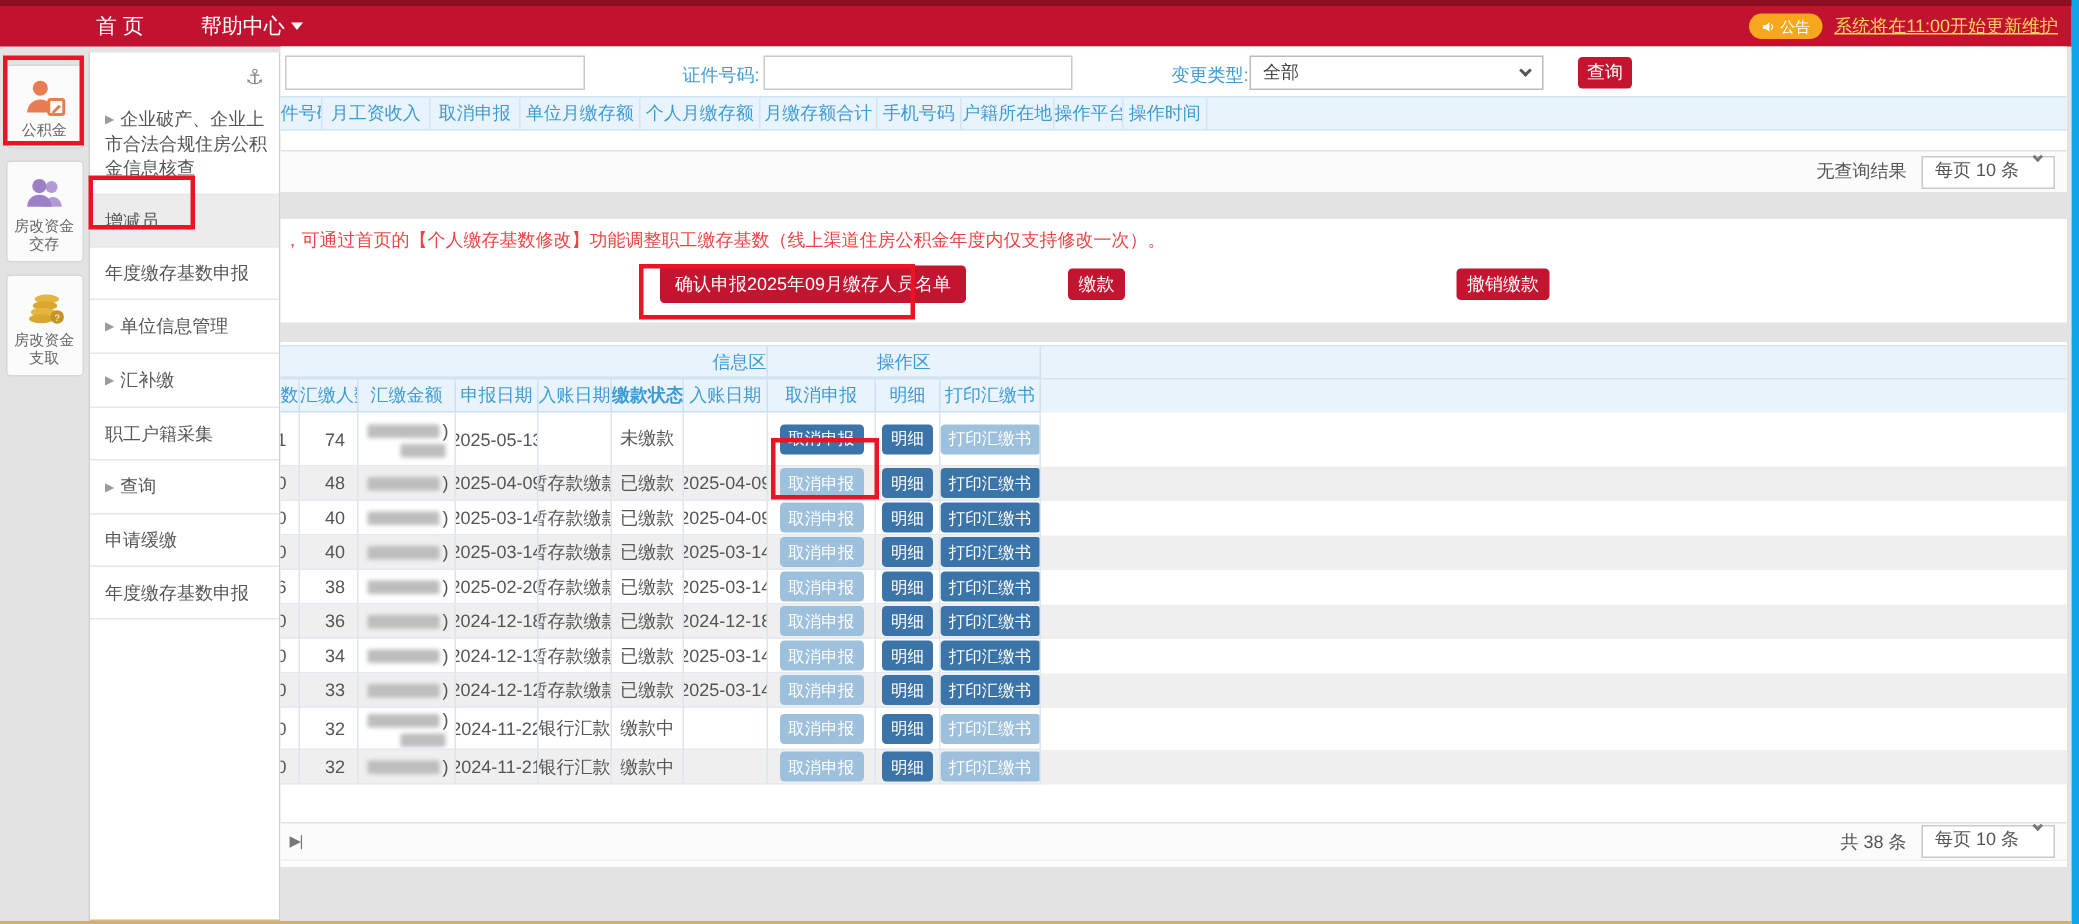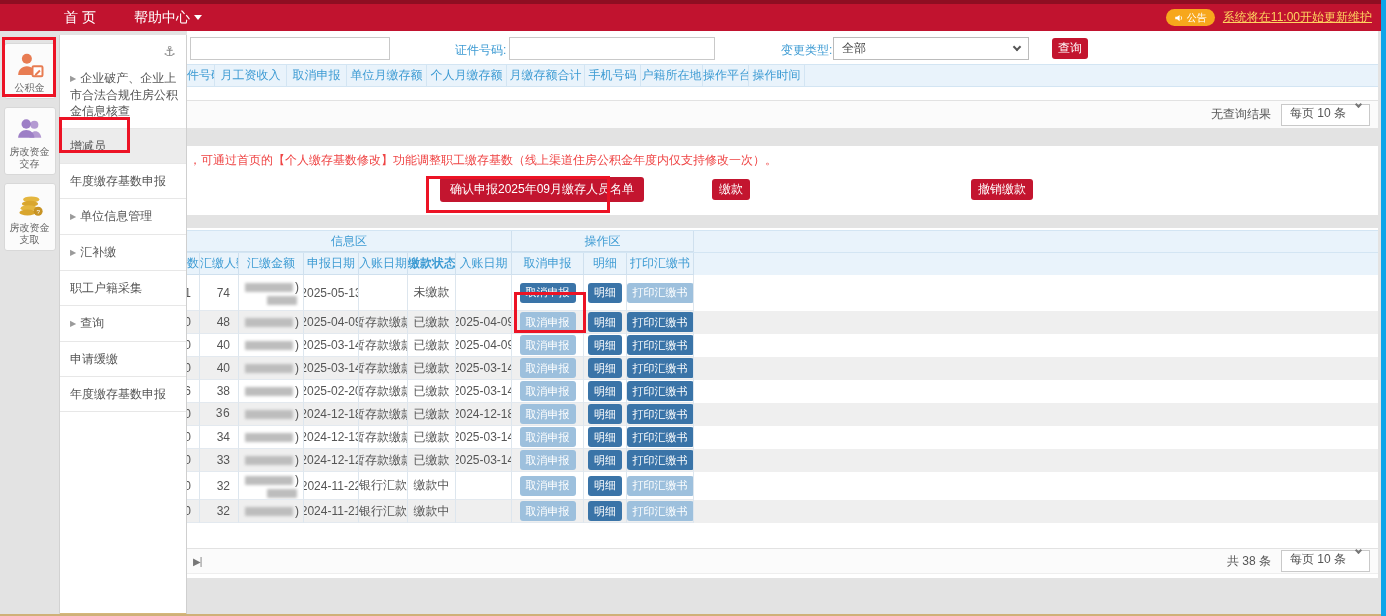--- a/index.html
+++ b/index.html
@@ -186,21 +186,21 @@
       <div class="actions-row">
         <button class="btn-red confirm-btn">确认申报2025年09月缴存人员名单</button>
         <button class="btn-red pay-btn">缴款</button>
         <button class="btn-red cancelpay-btn">撤销缴款</button>
       </div>
     </section>
 
     <section class="panel panel-table">
       <div class="mtable" id="mainTable">
           <div class="t-row band">
-            <span class="g-cell" style="width: 325px;">信息区</span>
+            <span class="g-cell" style="width: 325px; text-align: right;">信息区</span>
             <span class="g-cell" style="width: 182px;">操作区</span>
             <span style="flex: 1 1 0%;"></span>
           </div>
           <div class="t-row band">
             <span class="h-cell" style="width: 13px;">数</span>
             <span class="h-cell" style="width: 39px;">汇缴人数</span>
             <span class="h-cell" style="width: 65px;">汇缴金额</span>
             <span class="h-cell" style="width: 55px;">申报日期</span>
             <span class="h-cell" style="width: 49px;">入账日期</span>
             <span class="h-cell" style="width: 48px; font-weight: bold;">缴款状态</span>
@@ -338,21 +338,21 @@
             <div class="d-cell" style="width: 43px; height: 23px;">
               <button class="btn-blue">明细</button>
             </div>
             <div class="d-cell" style="width: 67px; height: 23px;">
               <button class="btn-blue">打印汇缴书</button>
             </div>
             <span style="flex: 1 1 0%;"></span>
           </div>
           <div class="t-row row-alt" style="height: 23px;">
             <div class="d-cell num" style="width: 13px; height: 23px;">0</div>
-            <div class="d-cell num" style="width: 39px; height: 23px; font-family: Liberation Mono, monospace;">36</div>
+            <div class="d-cell num" style="width: 39px; height: 23px;">36</div>
             <div class="d-cell" style="width: 65px; height: 23px; justify-content: flex-end; padding-right: 4px;">
               <span class="blur-wrap">
                 <span class="blur-line">
                   <span class="blur-box"></span>
                   <span>)</span>
                 </span>
               </span>
             </div>
             <div class="d-cell" style="width: 55px; height: 23px;">2024-12-18</div>
             <div class="d-cell" style="width: 49px; height: 23px;">暂存款缴款</div>

